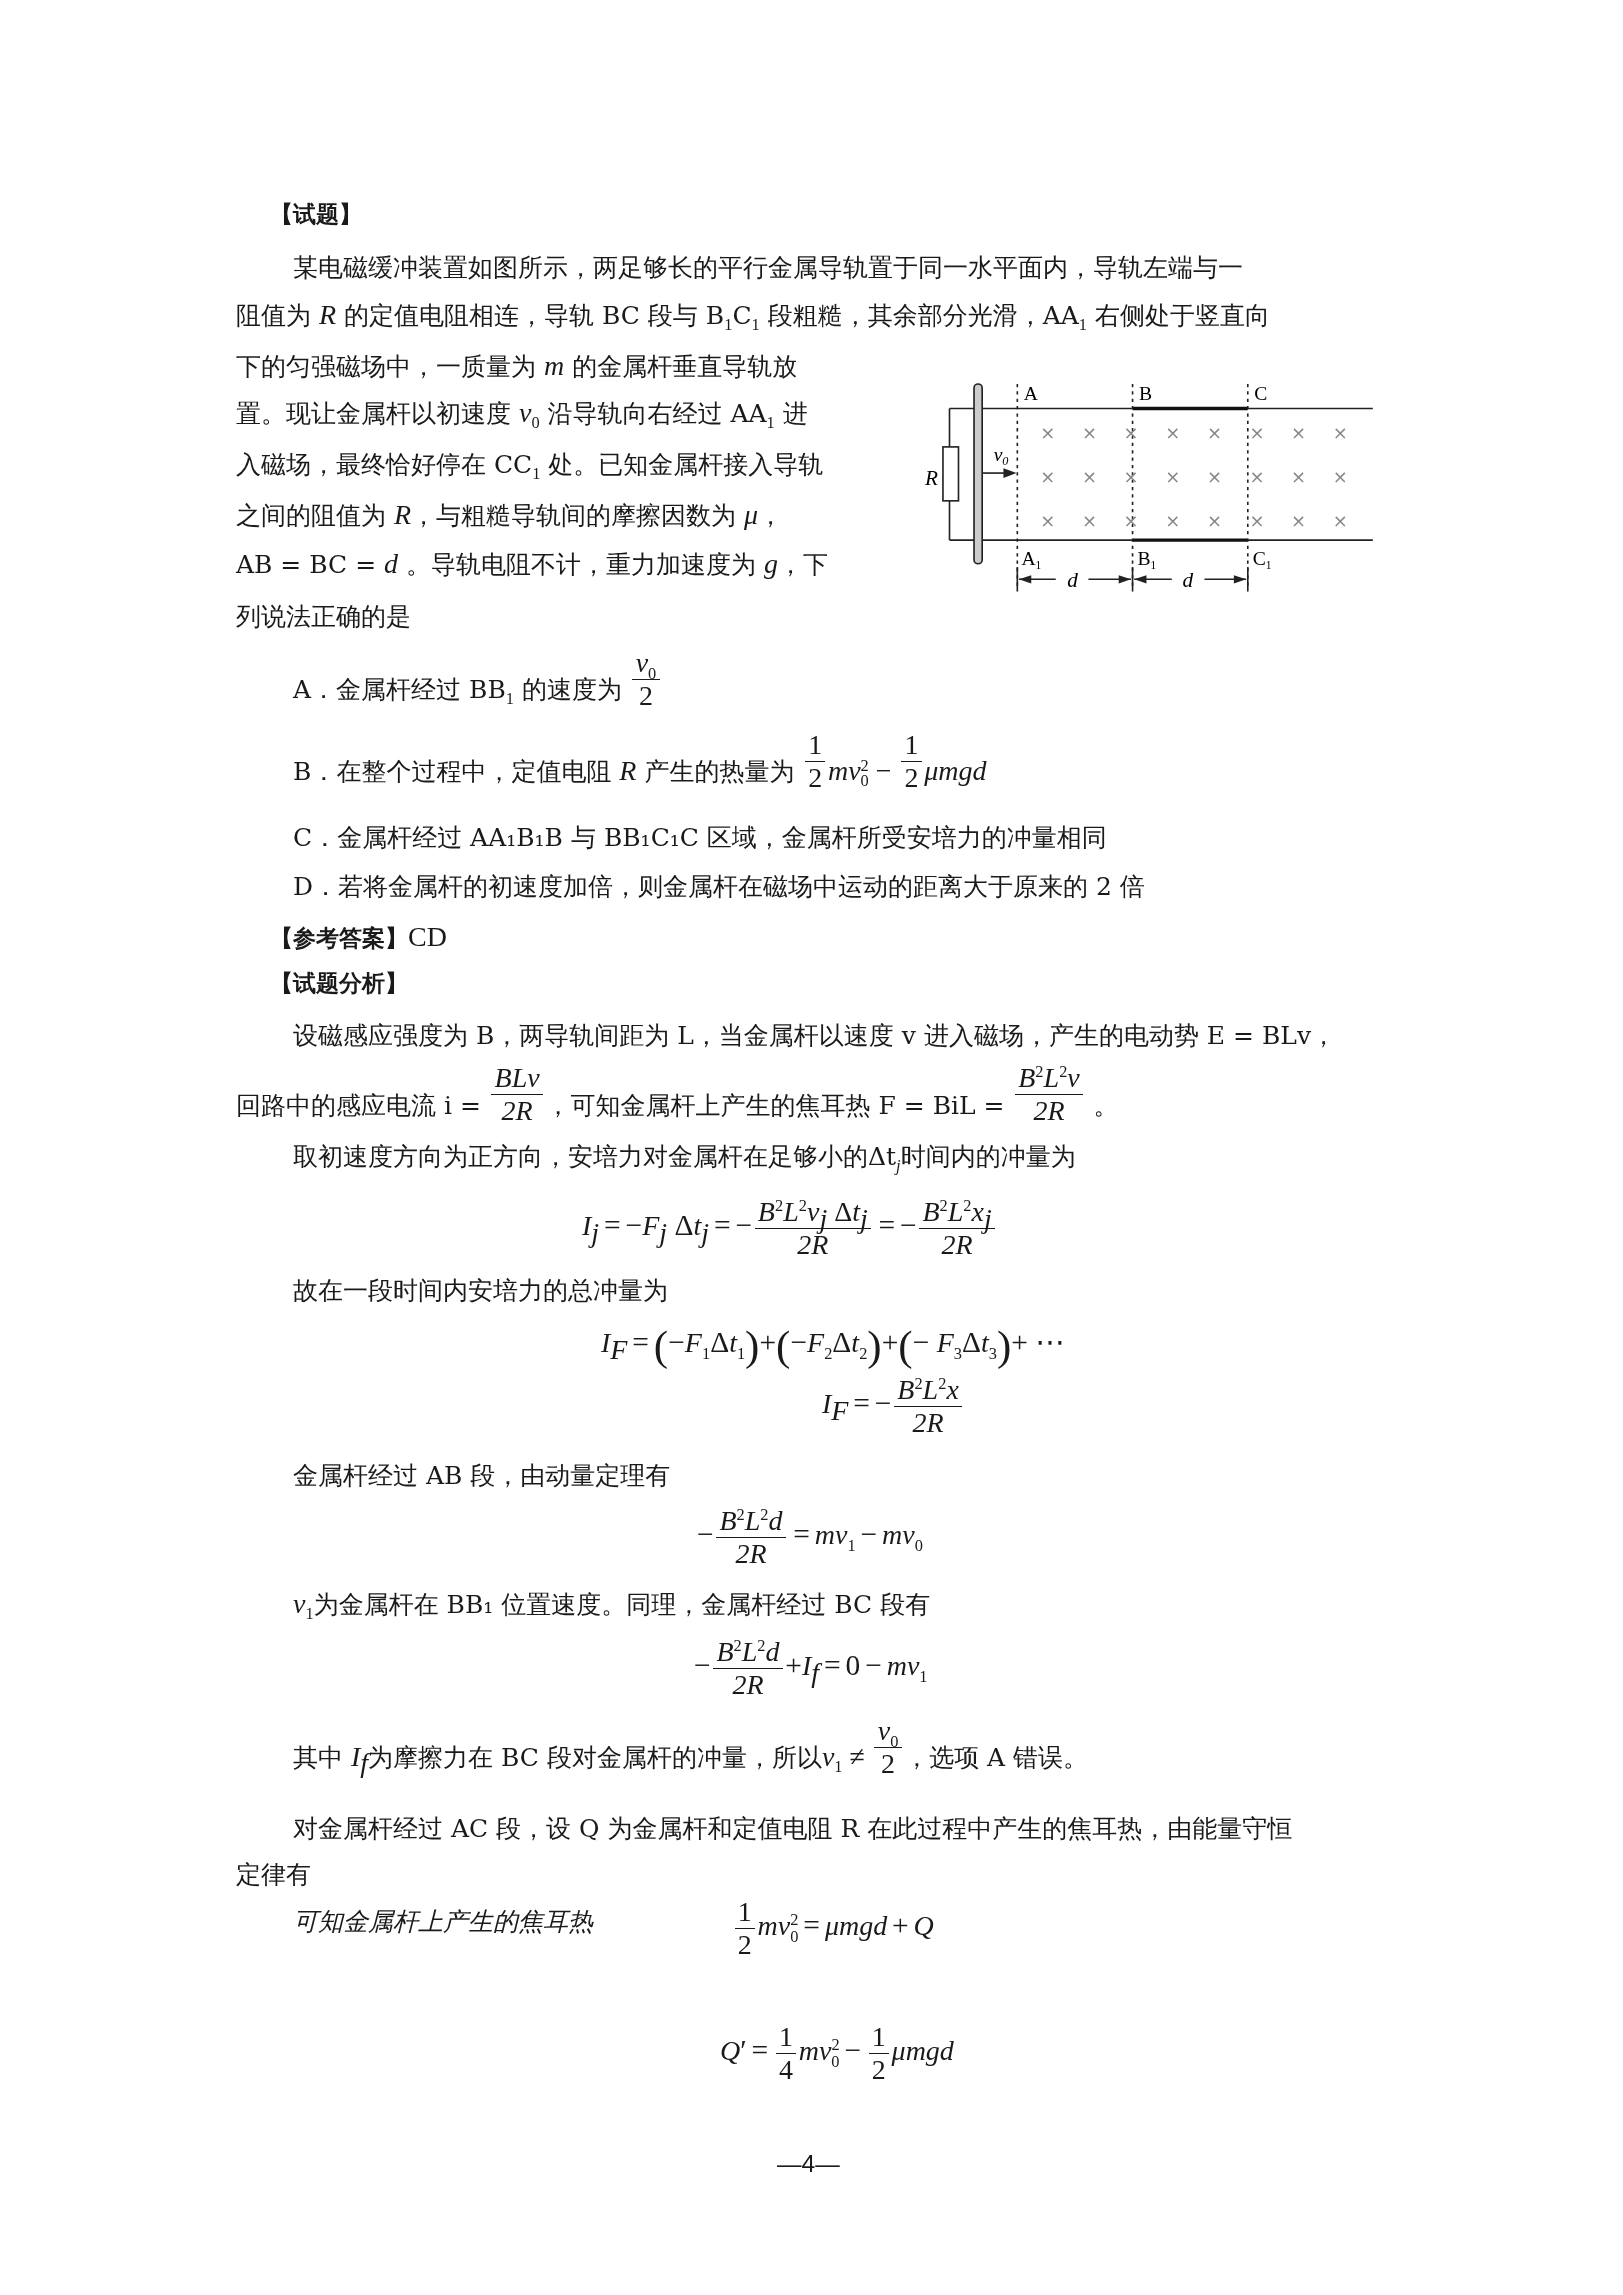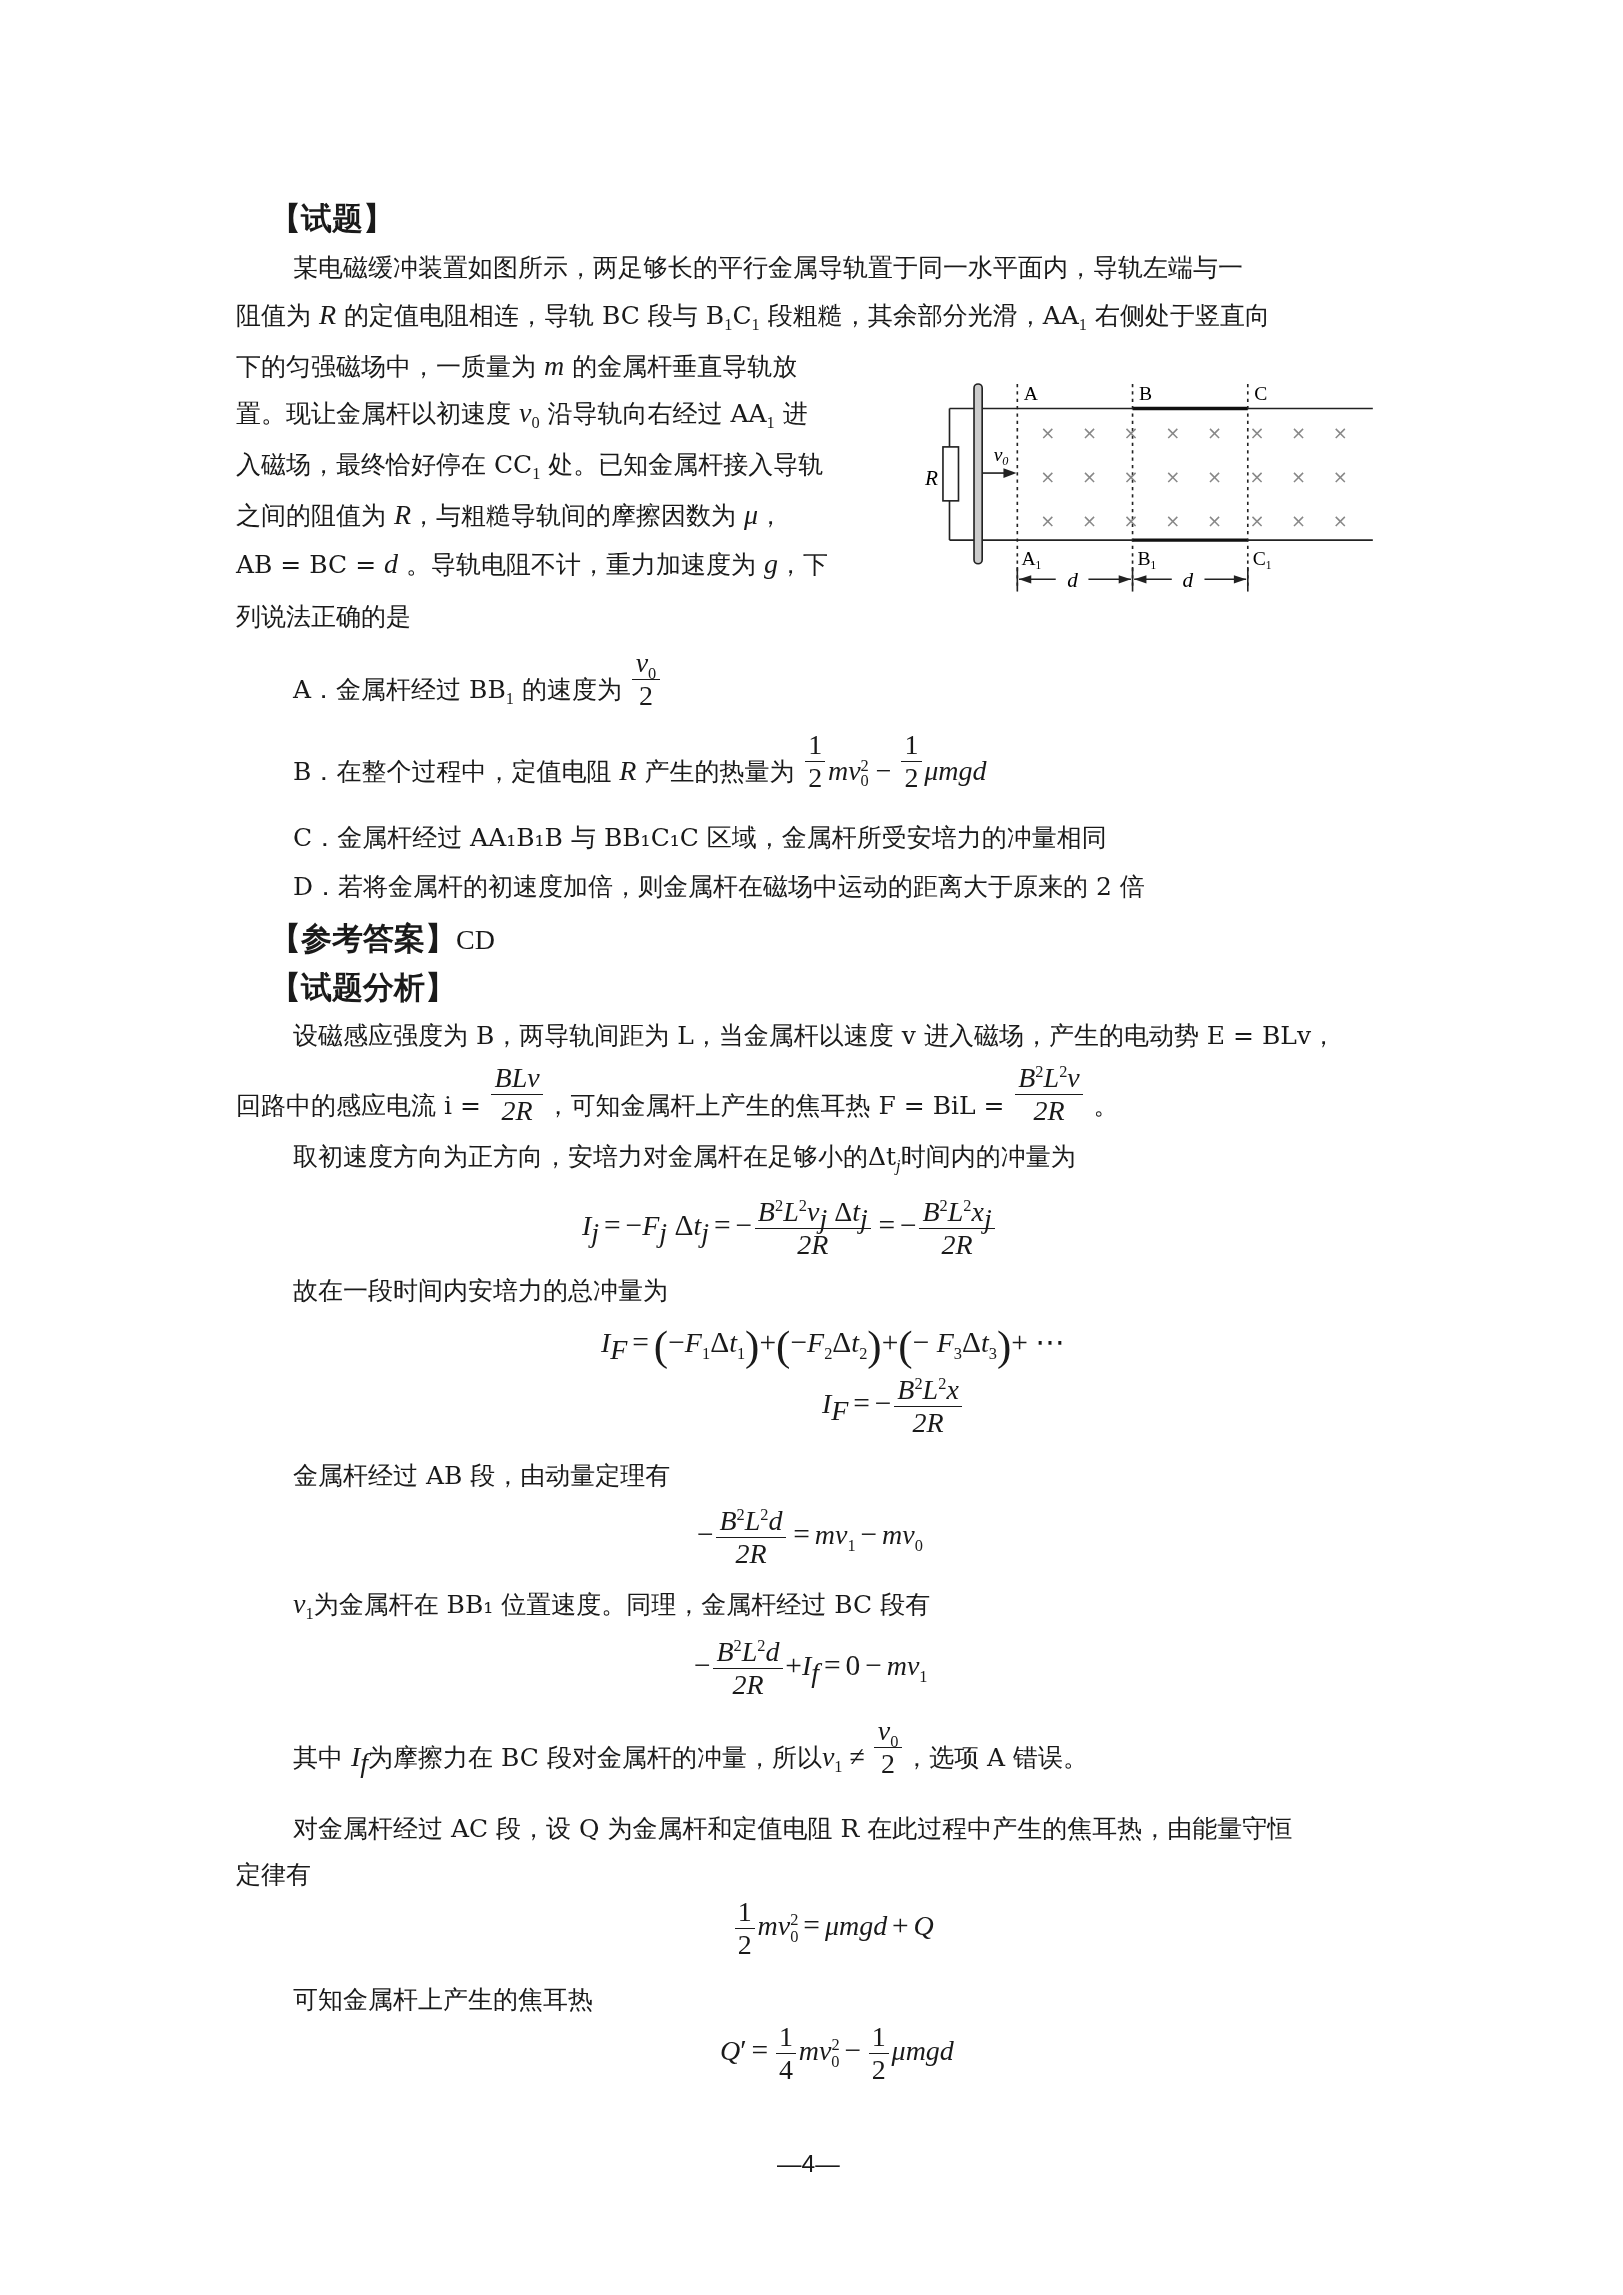--- a/index.html
+++ b/index.html
@@ -2,21 +2,21 @@
 <html style="font-size:13px"><head>
 <meta charset="utf-8">
 <style>
   html, body { margin: 0; padding: 0; background: #ffffff; }
   body {
     width: 1623px; height: 2295px; position: relative; overflow: hidden;
     font-family: "DejaVu Serif", "Liberation Serif", serif;
     color: #1a1a1a;
   }
   .line { position: absolute; font-size: 25px; white-space: nowrap; line-height: 1; }
-  .head { font-family: "DejaVu Sans", "Liberation Sans", sans-serif; font-weight: bold; font-size: 31px; }
+  .head { font-family: "DejaVu Sans", "Liberation Sans", sans-serif; font-weight: bold; font-size: 23px; }
   .latin { font-family: "Liberation Serif", serif; font-size: 28px; }
   i, .it { font-family: "Liberation Serif", serif; font-style: italic; font-size: 28px; }
   sub, sup { font-family: "Liberation Serif", serif; font-size: 16.4px; line-height: 0; }
   .frac { display: inline-block; vertical-align: middle; text-align: center; font-family: "Liberation Serif", serif; margin: 0 2.5px; }
   .frac > span { display: block; padding: 0 3.3px; line-height: 1.15; font-size: 28px; }
   .frac > span.num { border-bottom: 1.6px solid #1a1a1a; }
   .eq { position: absolute; white-space: nowrap; font-family: "Liberation Serif", serif; font-size: 29.5px; line-height: 1; }
   .eq .op { font-style: normal; margin: 0 4.9px; }
   .paren { font-size: 43px; font-weight: 200; vertical-align: middle; }
   #diagram { position: absolute; left: 915px; top: 366px; }
@@ -194,20 +194,20 @@
   <span>其中 </span><i>I</i><sub><i>f</i></sub><span>为摩擦力在 BC 段对金属杆的冲量，所以</span><i>v</i><sub>1</sub><span class="latin"> ≠ </span><span class="frac" style="margin-top:-24.5px;"><span class="num"><i>v</i><sub>0</sub></span><span>2</span></span><span>，选项 A 错误。</span>
 </div>
 
 <div class="line" style="left:293px; top:1816px;">对金属杆经过 AC 段，设 Q 为金属杆和定值电阻 R 在此过程中产生的焦耳热，由能量守恒</div>
 <div class="line" style="left:236px; top:1862px;">定律有</div>
 
 <div class="eq" style="left:732px; top:1896px;">
   <span class="frac"><span class="num">1</span><span>2</span></span><i>mv</i><sub>0</sub><sup style="margin-left:-8.2px;">2</sup><span class="op">=</span><i>μmgd</i><span class="op">+</span><i>Q</i>
 </div>
 
-<div class="line" style="left:293px; top:1987px;">可知金属杆上产生的焦耳热</div>
+<div class="line" style="left:293px; top:1909px;font-style:italic;">可知金属杆上产生的焦耳热</div>
 
 <div class="eq" style="left:720px; top:2021px;">
   <i>Q</i>′<span class="op">=</span><span class="frac"><span class="num">1</span><span>4</span></span><i>mv</i><sub>0</sub><sup style="margin-left:-8.2px;">2</sup><span class="op">−</span><span class="frac"><span class="num">1</span><span>2</span></span><i>μmgd</i>
 </div>
 
 <div class="pagenum">—4—</div>
 
 
 </body></html>

